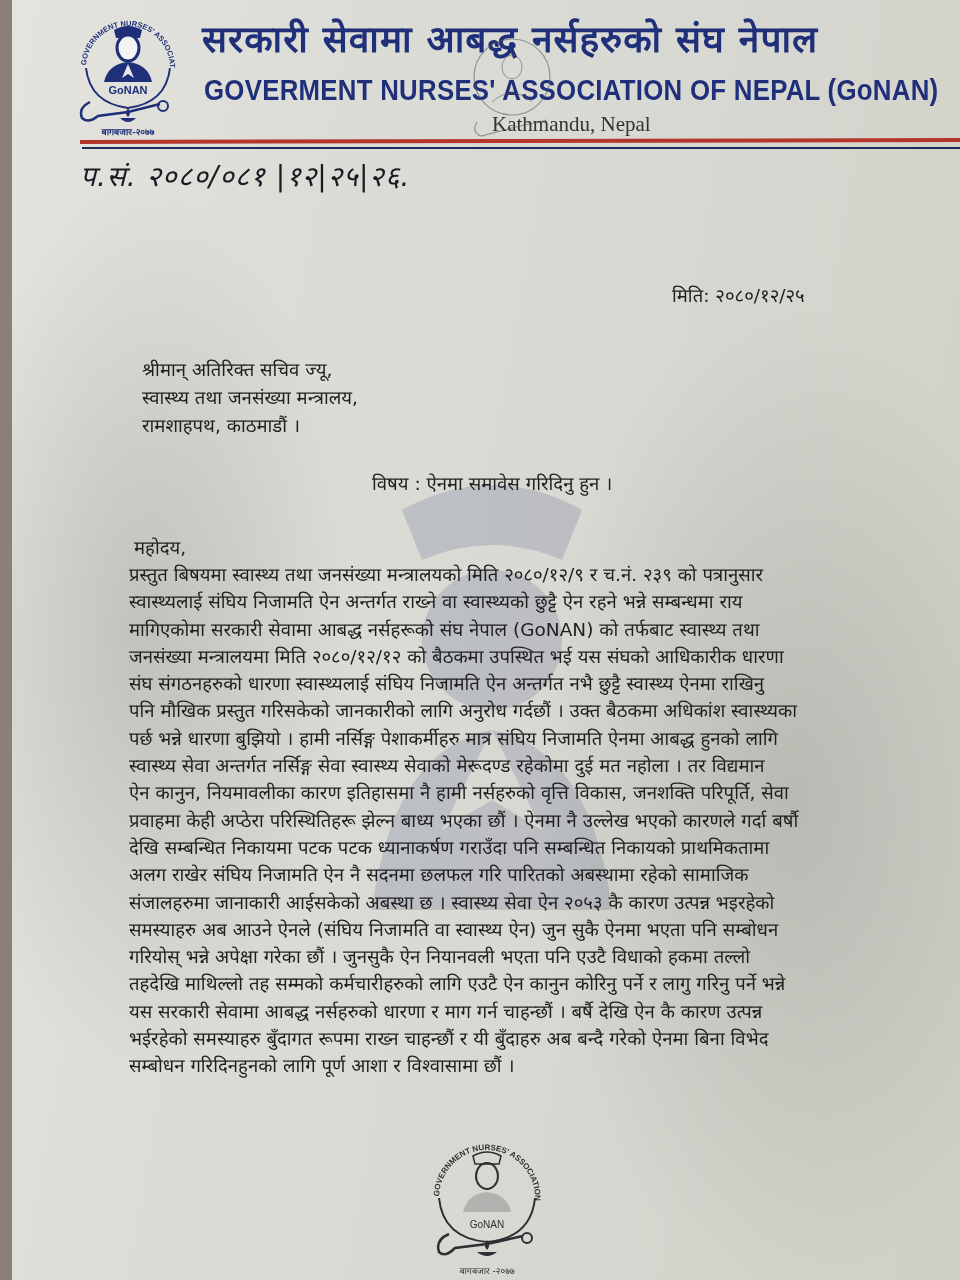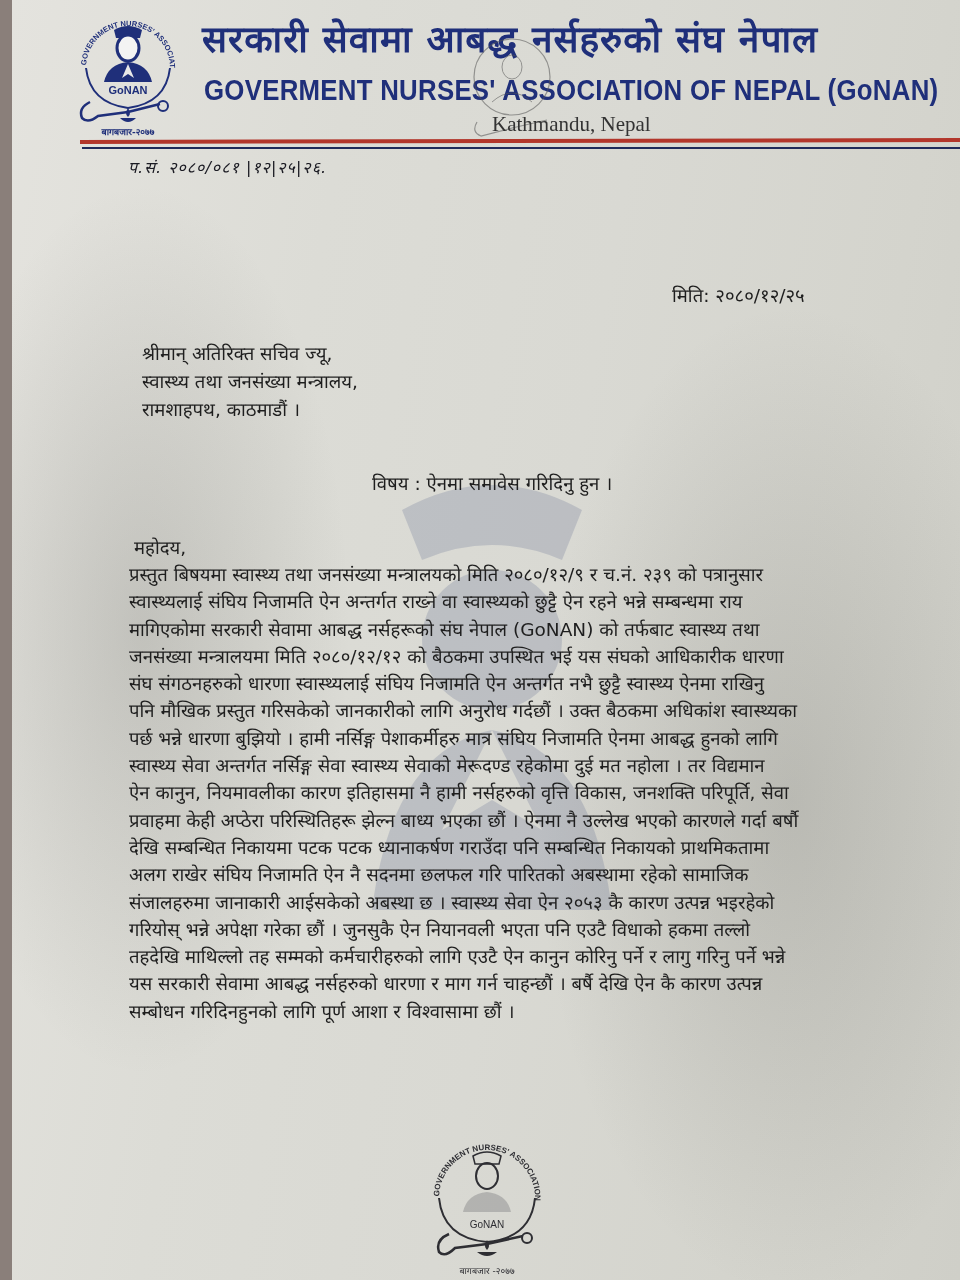--- a/index.html
+++ b/index.html
@@ -44,32 +44,31 @@
   }
   .rule-red {
     position: absolute; left: 68px; top: 139px; width: 880px; height: 4px; background: #b2362b;
     transform: rotate(-0.12deg);
   }
   .rule-blue {
     position: absolute; left: 70px; top: 147px; width: 880px; height: 2px; background: #1f2a5a;
   }
   .ref {
     position: absolute; left: 68px; top: 156px;
-    font-family: "DejaVu Sans", sans-serif; font-size: 16px; color: #1a1a22; letter-spacing: 1px;
+    font-family: "DejaVu Sans", sans-serif; font-size: 28px; color: #1a1a22; letter-spacing: 1px;
     font-style: italic;
-    margin-left: 48px;
   }
   .text {
     font-family: "DejaVu Sans", sans-serif; color: #1e1e1e; font-size: 18.5px;
   }
   .date {
     position: absolute; left: 660px; top: 282px;
   }
   .addressee {
-    position: absolute; left: 130px; top: 340px; line-height: 28px;
+    position: absolute; left: 130px; top: 356px; line-height: 28px;
   }
   .subject {
     position: absolute; left: 360px; top: 470px; text-align: center;
   }
   .salutation {
     position: absolute; left: 122px; top: 497px; margin-top: 37px;
   }
   .body-text {
     position: absolute; left: 117px; top: 553px; width: 795px;
     line-height: 27.3px; text-align: justify; margin-top: 8px;
@@ -149,23 +148,25 @@
     <span class="line">जनसंख्या मन्त्रालयमा मिति २०८०/१२/१२ को बैठकमा उपस्थित भई यस संघको आधिकारीक धारणा</span>
     <span class="line">संघ संगठनहरुको धारणा  स्वास्थ्यलाई संघिय निजामति ऐन अन्तर्गत नभै छुट्टै स्वास्थ्य ऐनमा राखिनु</span>
     <span class="line">पनि मौखिक प्रस्तुत गरिसकेको जानकारीको लागि अनुरोध गर्दछौं । उक्त बैठकमा अधिकांश स्वास्थ्यका</span>
     <span class="line">पर्छ भन्ने धारणा बुझियो ।  हामी नर्सिङ्ग पेशाकर्मीहरु मात्र संघिय निजामति ऐनमा आबद्ध हुनको लागि</span>
     <span class="line">स्वास्थ्य सेवा अन्तर्गत नर्सिङ्ग सेवा स्वास्थ्य सेवाको मेरूदण्ड रहेकोमा दुई मत नहोला ।  तर विद्यमान</span>
     <span class="line">ऐन कानुन, नियमावलीका कारण इतिहासमा नै हामी नर्सहरुको वृत्ति विकास, जनशक्ति परिपूर्ति, सेवा</span>
     <span class="line">प्रवाहमा केही अप्ठेरा परिस्थितिहरू झेल्न बाध्य भएका छौं । ऐनमा नै उल्लेख भएको कारणले गर्दा बर्षौ</span>
     <span class="line">देखि सम्बन्धित निकायमा पटक पटक ध्यानाकर्षण गराउँदा पनि सम्बन्धित निकायको प्राथमिकतामा</span>
     <span class="line">अलग राखेर संघिय निजामति ऐन नै सदनमा छलफल गरि पारितको अबस्थामा रहेको सामाजिक</span>
     <span class="line">संजालहरुमा जानाकारी आईसकेको अबस्था छ । स्वास्थ्य सेवा ऐन २०५३ कै कारण उत्पन्न भइरहेको</span>
+    <span class="line">समस्याहरु अब आउने ऐनले (संघिय निजामति वा स्वास्थ्य ऐन) जुन सुकै ऐनमा भएता पनि सम्बोधन</span>
     <span class="line">गरियोस्  भन्ने अपेक्षा गरेका छौं । जुनसुकै ऐन नियानवली भएता पनि एउटै विधाको हकमा तल्लो</span>
     <span class="line">तहदेखि माथिल्लो तह सम्मको कर्मचारीहरुको लागि एउटै ऐन कानुन कोरिनु पर्ने र लागु गरिनु पर्ने भन्ने</span>
     <span class="line">यस सरकारी सेवामा आबद्ध नर्सहरुको धारणा र माग गर्न चाहन्छौं । बर्षै देखि ऐन कै कारण उत्पन्न</span>
+    <span class="line">भईरहेको समस्याहरु बुँदागत रूपमा राख्न चाहन्छौं र यी बुँदाहरु अब बन्दै गरेको ऐनमा बिना विभेद</span>
     <span class="line">सम्बोधन गरिदिनहुनको लागि पूर्ण आशा र विश्वासामा छौं ।</span>
   </div>
 
   <svg class="stamp-bottom" viewBox="0 0 140 150">
     <defs>
       <path id="arcStamp" d="M22 70 A48 48 0 1 1 118 70"></path>
     </defs>
     <text font-family="Liberation Sans, sans-serif" font-size="8" font-weight="bold" fill="#2e2e33">
       <textPath href="#arcStamp" startOffset="1%">GOVERNMENT NURSES' ASSOCIATION OF NEPAL</textPath>
     </text>

